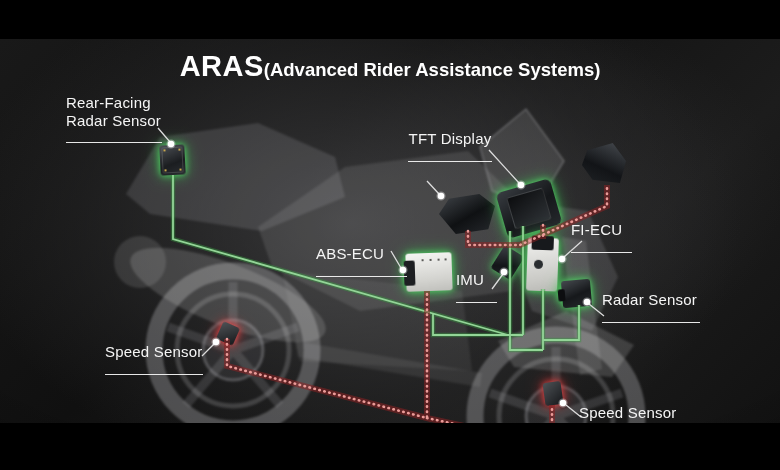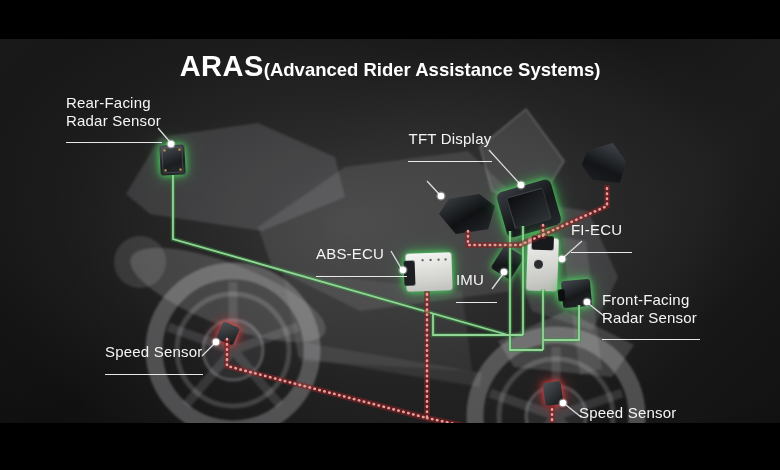--- a/index.html
+++ b/index.html
@@ -187,21 +187,20 @@
   <div class="label" id="l-abs">
     <span>ABS-ECU</span>
   </div>
   <div class="label" id="l-imu">
     <span>IMU</span>
   </div>
   <div class="label" id="l-fi">
     <span>FI-ECU</span>
   </div>
   <div class="label" id="l-front-radar">
-    <span>Front-Facing</span>
     <span>Radar Sensor</span>
   </div>
   <div class="label" id="l-speed-rear">
     <span>Speed Sensor</span>
   </div>
   <div class="label" id="l-speed-front">
     <span>Speed Sensor</span>
   </div>
 
 

